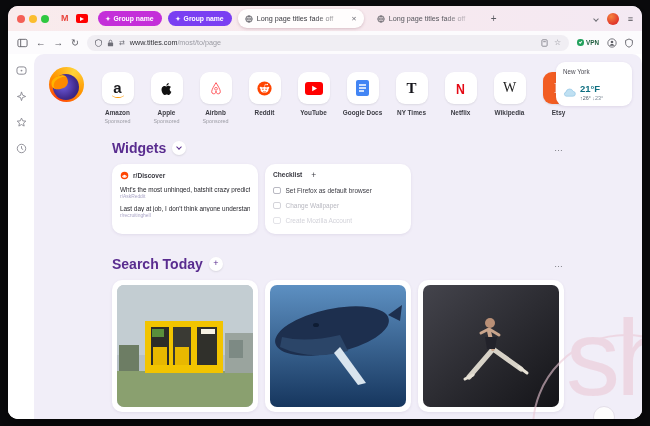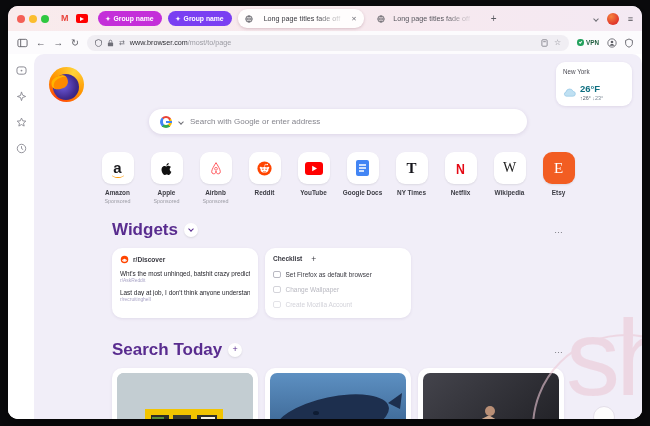--- a/index.html
+++ b/index.html
@@ -22,21 +22,21 @@
                     border-top:2px solid transparent; border-bottom:2px solid transparent; }
   .group-pill { height:15px; border-radius:8px; color:#fff; font-size:6.8px; font-weight:bold;
                 display:flex; align-items:center; gap:3px; padding:0 8px; white-space:nowrap; }
   .group-icon { font-size:6px; line-height:1; }
   .tab { height:19px; border-radius:9px; display:flex; align-items:center; gap:4px; padding:0 7px;
          font-size:7.2px; color:#3a3a40; white-space:nowrap; }
   .tab.active { background:#fffdfd; box-shadow:0 1px 3px rgba(120,60,80,.25); width:126px; }
   .tab.inactive { width:112px; color:#55555c; }
   .tab-title { overflow:hidden; flex:1;
                -webkit-mask-image:linear-gradient(90deg,#000 65%,transparent 98%);
-               mask-image:linear-gradient(90deg,#000 65%,transparent 98%);text-align:center; }
+               mask-image:linear-gradient(90deg,#000 65%,transparent 98%); }
   .tab-close { font-size:6.5px; color:#6f6f76; }
   .newtab { font-size:10px; color:#5b5b62; margin-left:3px; }
   .tab-right { margin-left:auto; display:flex; align-items:center; gap:9px; }
   .chev { width:4px; height:4px; border-right:1.2px solid #6f6f76; border-bottom:1.2px solid #6f6f76;
           transform:rotate(45deg); display:inline-block; }
   .avatar { width:12px; height:12px; border-radius:50%;
             background:radial-gradient(circle at 35% 30%, #f5833d 0%, #e0352b 70%); }
   .menu-g { font-size:9px; color:#4c4c52; }
 
   
@@ -98,21 +98,21 @@
   .amz::after { content:""; position:absolute; left:-1px; bottom:-4px; width:12px; height:5px;
                 border-bottom:1.6px solid #ff9900; border-radius:50%; }
   .serifT { font-family:"Liberation Serif",serif; font-weight:bold; font-size:15px; color:#14141a; }
   .nflx { font-family:"Liberation Sans",sans-serif; font-weight:bold; font-size:15px; color:#e50914; transform:scaleX(.82); }
   .wiki { font-family:"Liberation Serif",serif; font-size:14px; color:#222; }
   .etsy-tile { background:#f25d22 !important; }
   .etsy { font-family:"Liberation Serif",serif; font-size:15px; color:#fff; }
 
   .col { width:452px; margin:16px auto 0; position:relative; }
   .sec-head { display:flex; align-items:center; gap:6px; }
-  .sec-title { font-size:17px; font-weight:bold; color:#592c8f; }
+  .sec-title { font-size:14px; font-weight:bold; color:#592c8f; }
   .sec-btn { width:14px; height:14px; border-radius:50%; background:#fff; box-shadow:0 1px 2px rgba(0,0,0,.1);
              display:flex; align-items:center; justify-content:center; }
   .sec-btn .chev { border-color:#592c8f; margin-top:-1px; }
   .sec-plus { font-size:9px; color:#592c8f; line-height:1; margin-top:-1px; }
   .sec-dots { margin-left:auto; font-size:9px; color:#77777e; letter-spacing:1px; }
 
   .cards { display:flex; gap:7px; margin-top:8px; }
   .wcard { width:146px; height:70px; background:#fff; border-radius:10px; padding:7px 8px;
            box-shadow:0 1px 3px rgba(90,60,120,.10); overflow:hidden; }
   .wc-head { display:flex; align-items:center; gap:4px; font-size:6.6px; font-weight:bold; color:#3a3a42; }
@@ -203,21 +203,21 @@
     <div class="urlbar">
       <svg width="7" height="8" viewBox="0 0 8 9">
           <path d="M4 .5L7.5 2v3C7.5 7 6 8 4 8.7 2 8 .5 7 .5 5V2z" fill="none" stroke="#6f6f78" stroke-width="1"></path>
         </svg>
       <svg width="7" height="8" viewBox="0 0 8 9">
           <rect x="1" y="4" width="6" height="4.3" rx="1" fill="#6f6f78"></rect>
           <path d="M2.5 4V2.8a1.5 1.5 0 0 1 3 0V4" fill="none" stroke="#6f6f78" stroke-width="1"></path>
         </svg>
       <span style="font-size:7px;color:#6f6f78">⇄</span>
       <span>
-        <span class="url-domain">www.browser.com</span><span class="url-path">/most/to/page</span>
+        <span class="url-domain">www.titles.com</span><span class="url-path">/most/to/page</span>
       </span>
       <span class="url-right">
         <svg width="7" height="8" viewBox="0 0 8 9">
             <rect x="1" y=".8" width="6" height="7.4" rx="1" fill="none" stroke="#85858d" stroke-width="1"></rect>
             <path d="M2.5 3h3" stroke="#85858d" stroke-width="1"></path>
           </svg>
         <span style="font-size:8px;color:#85858d;line-height:1">☆</span>
       </span>
     </div>
     <div class="nav-right">
@@ -261,34 +261,29 @@
           <div class="swirl"></div>
       </div>
 
       <div class="weather">
         <div class="weather-city">New York</div>
         <div class="weather-row">
           <svg width="13" height="9" viewBox="0 0 14 9">
               <path d="M3.5 8.5h7a2.6 2.6 0 0 0 .4-5.2A4 4 0 0 0 3.2 4 2.3 2.3 0 0 0 3.5 8.5z" fill="#bfe0f2" stroke="#8fc4e4" stroke-width=".7"></path>
             </svg>
           <div>
-            <div class="weather-temp">26°F</div>
+            <div class="weather-temp">21°F</div>
             <div class="weather-hl">
               <span class="hi">↑26°</span>
               <span>↓23°</span>
             </div>
           </div>
         </div>
       </div>
 
-      <div class="search">
-        <span class="gicon"></span>
-        <span class="chev search-chev"></span>
-        <span class="search-ph">Search with Google or enter address</span>
-      </div>
 
       <div class="shortcuts">
         <div class="sc">
           <div class="sc-tile">
               <span class="amz">a</span>
             </div>
           <div class="sc-label">Amazon</div>
           <div class="sc-sub">Sponsored</div>
         </div>
         <div class="sc">

